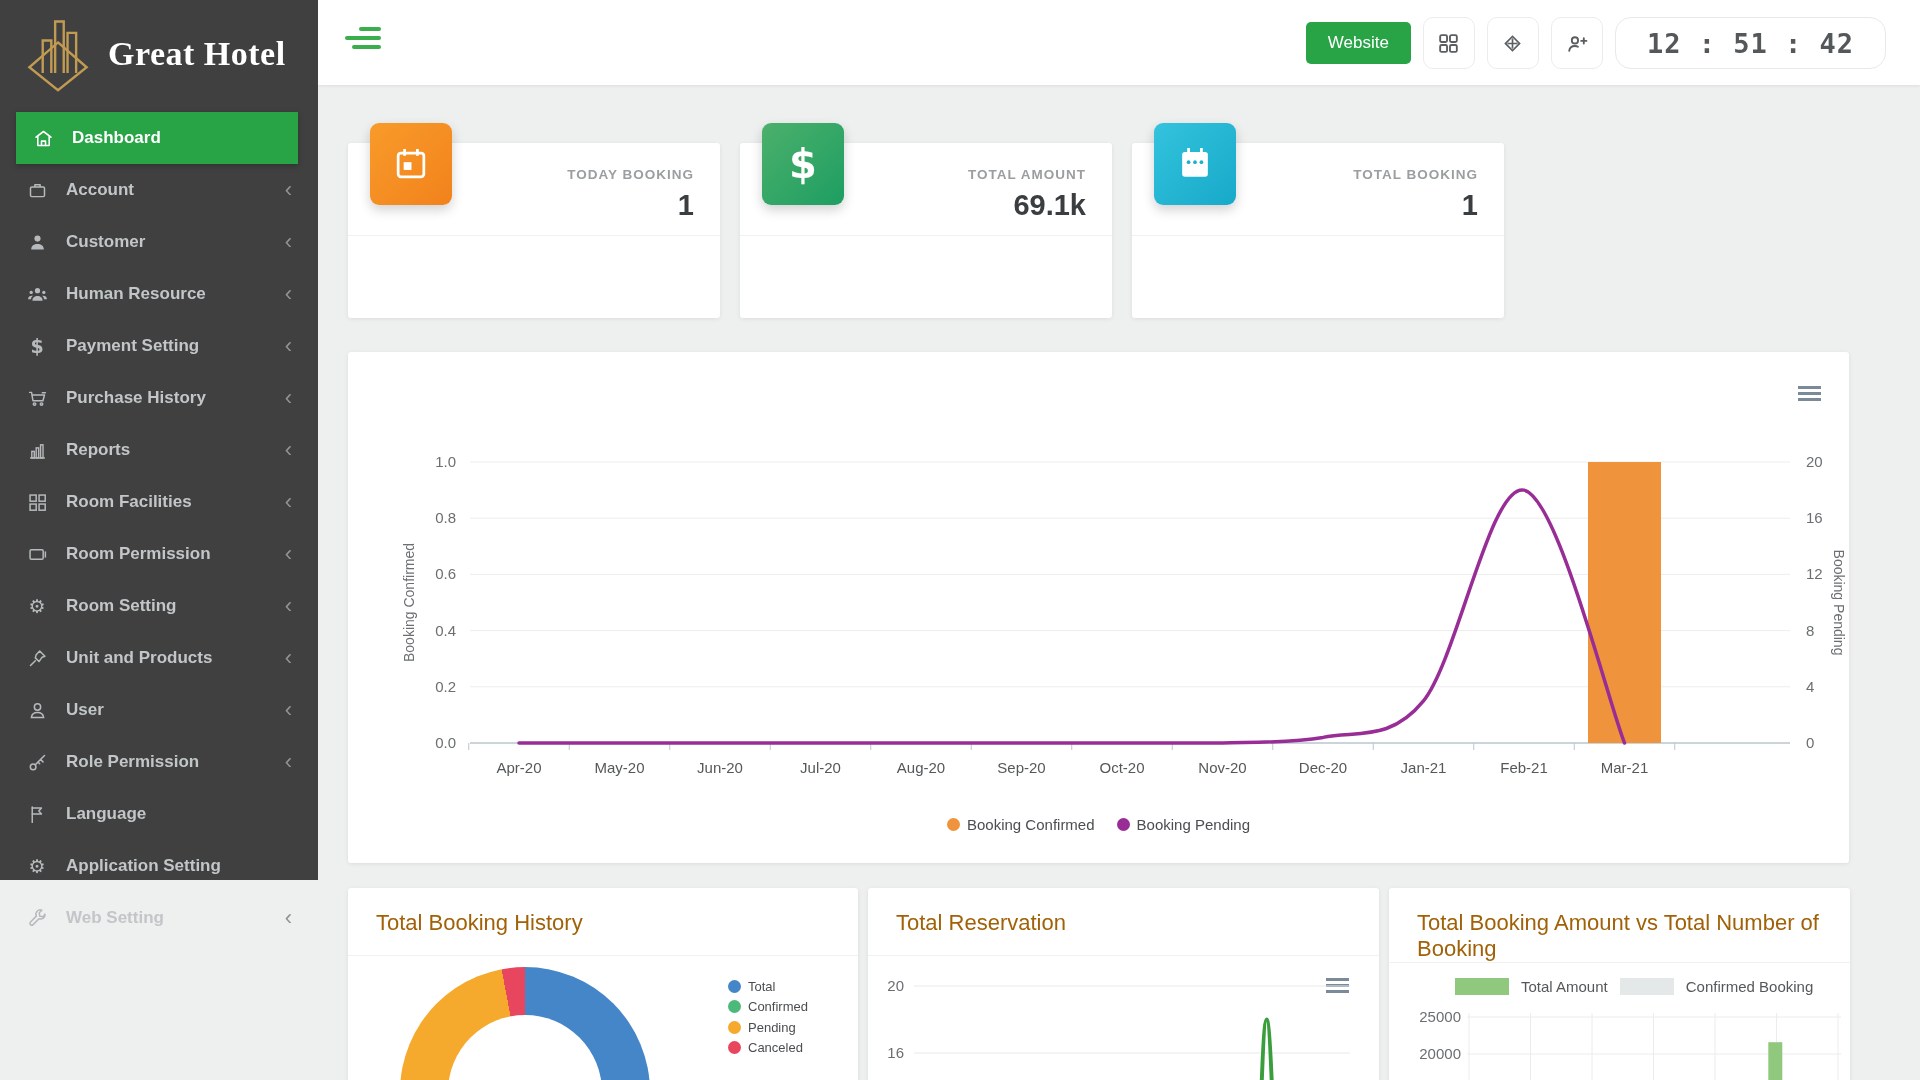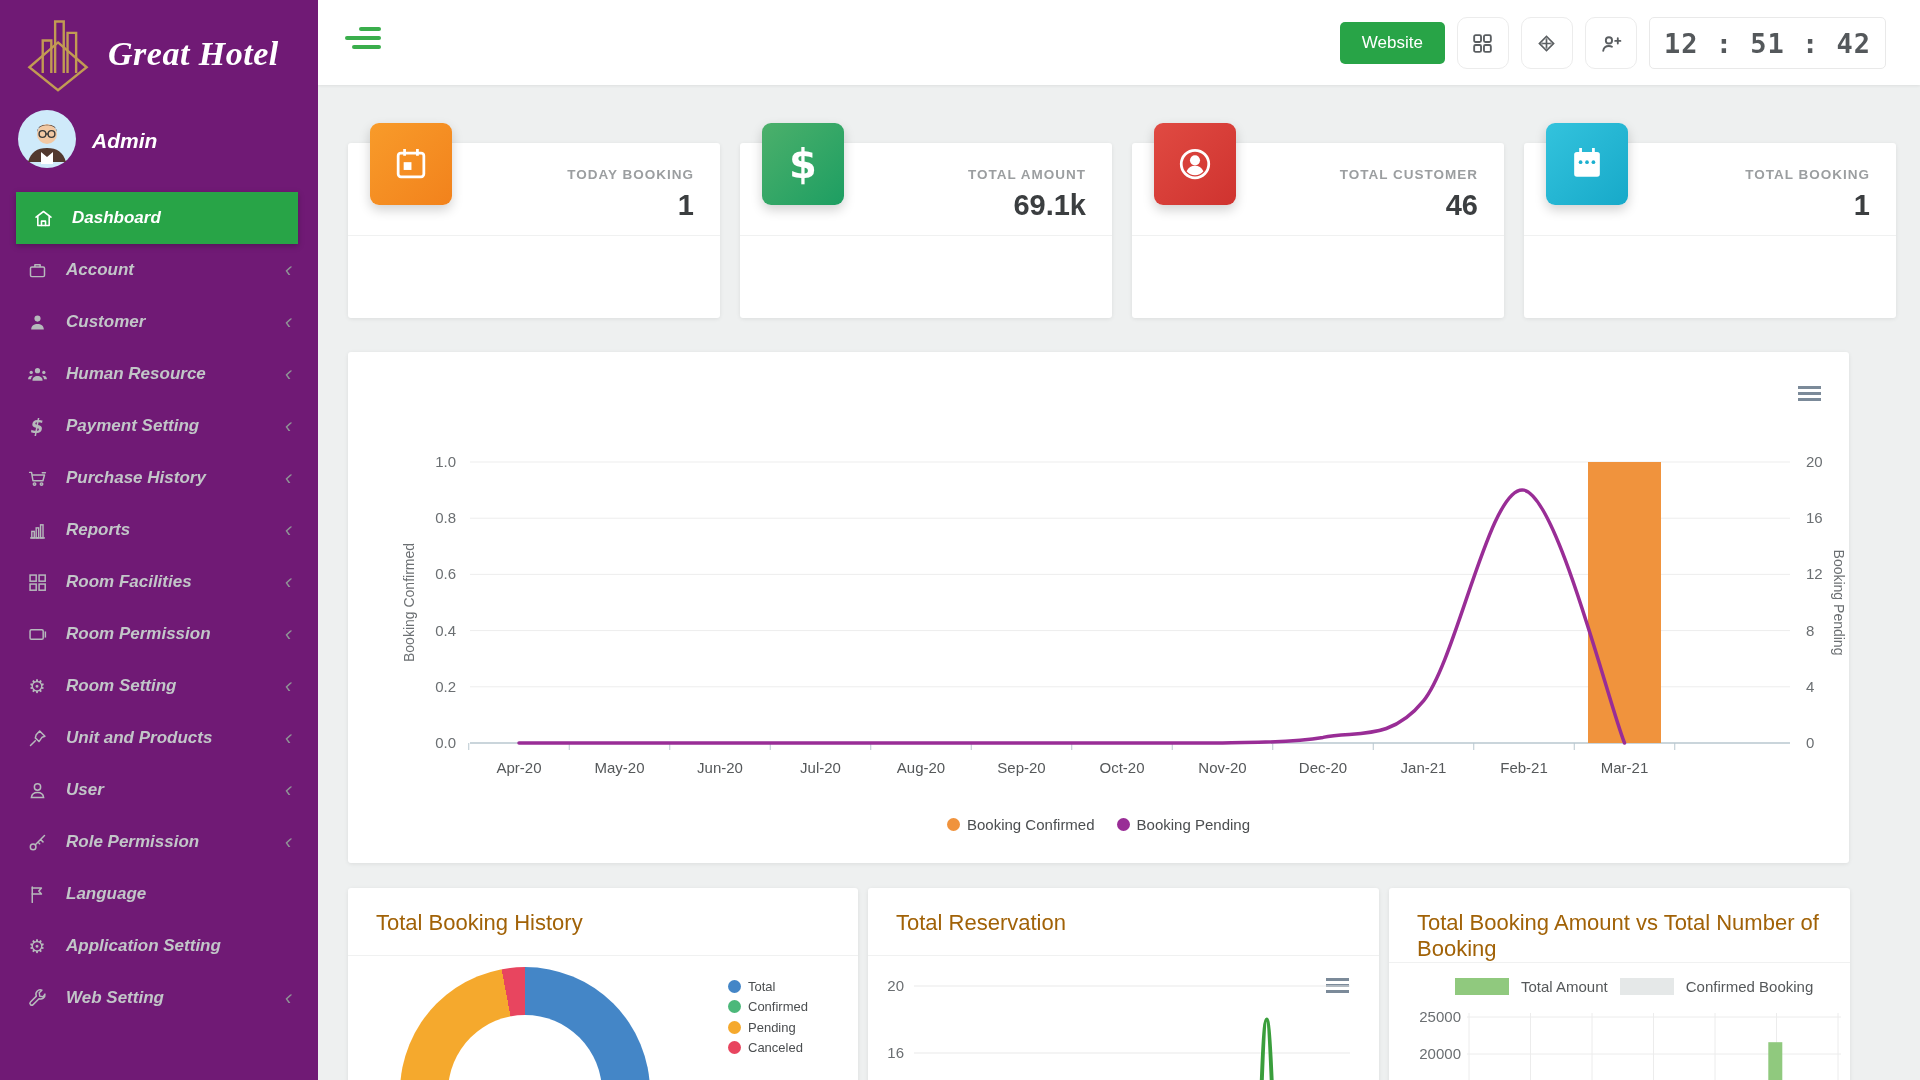--- a/index.html
+++ b/index.html
@@ -1,20 +1,20 @@
 <!DOCTYPE html>
 <html><head>
 <meta charset="utf-8">
 <style>
   * { box-sizing: border-box; margin: 0; padding: 0; }
   html, body { width: 1920px; height: 1080px; overflow: hidden; }
   body { font-family: "Liberation Sans", sans-serif; background: #eef0f0; position: relative; }
 
   
-  .sidebar { position: absolute; left: 0; top: 0; width: 318px; height: 1080px; background: #701a75; z-index: 10; font-style: italic; }
+  .sidebar { position: absolute; left: 0; top: 0; width: 318px; height: 880px; background: #404040; z-index: 10; }
   .brand { display: flex; align-items: center; gap: 14px; padding: 10px 14px 4px 22px; }
   .brand-name { font-family: "Liberation Serif", serif; font-weight: bold; font-size: 34px; color: #ffffff; letter-spacing: .5px; }
   .user-row { display: flex; align-items: center; gap: 16px; padding: 8px 16px 10px 18px; }
   .user-name { font-size: 21px; font-weight: bold; color: #ffffff; }
   .nav { margin-top: 10px; }
   .nav-item { height: 52px; display: flex; align-items: center; gap: 16px; padding: 0 26px 0 24px; font-size: 17px; font-weight: bold; color: #c2c6c8; cursor: pointer; }
   .nav-item.active { background: #28a447; border-radius: 0; margin: 0 20px 0 16px; padding: 0 12px 0 14px; color: #fff; box-shadow: 0 2px 6px rgba(0,0,0,.25); }
   .nav-item.active .nicon { color: #fff; }
   .nicon { width: 26px; display: flex; justify-content: center; align-items: center; color: #b6babc; flex: 0 0 26px; }
   .nicon svg { width: 21px; height: 21px; }
@@ -25,21 +25,21 @@
   .topbar { position: absolute; left: 318px; top: 0; right: 0; height: 85px; background: #ffffff; box-shadow: 0 1px 3px rgba(0,0,0,.07); z-index: 5; }
   .hamburger { position: absolute; left: 27px; top: 27px; width: 40px; height: 32px; cursor: pointer; }
   .hamburger i { display: block; height: 3.5px; border-radius: 2px; background: #3aae4c; margin-bottom: 5.5px; }
   .hamburger i:nth-child(1){ width: 22px; margin-left: 14px; }
   .hamburger i:nth-child(2){ width: 36px; }
   .hamburger i:nth-child(3){ width: 29px; margin-left: 7px; }
   .top-right { position: absolute; right: 34px; top: 17px; display: flex; align-items: center; gap: 12px; }
   .website-btn { background: #28a447; color: #fff; font-size: 17px; border: none; border-radius: 5px; height: 42px; padding: 0 22px; cursor: pointer; font-family: "Liberation Sans", sans-serif; }
   .icon-btn { width: 52px; height: 52px; background: #fff; border: 1px solid #ececec; border-radius: 10px; display: flex; align-items: center; justify-content: center; color: #5a5e61; cursor: pointer; }
   .icon-btn svg { width: 25px; height: 25px; }
-  .clock-box { height: 52px; border: 1px solid #e9e9e9; border-radius: 5px; display: flex; align-items: center; padding: 0 14px; font-family: "DejaVu Sans Mono", monospace; font-weight: bold; font-size: 27px; color: #54585b; letter-spacing: 1px; }
+  .clock-box { height: 52px; border: 1px solid #e9e9e9; border-radius: 16px; display: flex; align-items: center; padding: 0 31px; font-family: "DejaVu Sans Mono", monospace; font-weight: bold; font-size: 27px; color: #54585b; letter-spacing: 1px; }
 
   
   .card { background: #fff; border-radius: 3px; box-shadow: 0 1px 4px rgba(0,0,0,.08); position: absolute; }
   .card-divider { position: absolute; left: 0; right: 0; border-top: 1px solid #f0f1f1; }
 
   
   .stats-row { position: absolute; left: 348px; top: 143px; width: 1800px; display: flex; gap: 20px; }
   .stat-card { position: relative; width: 372px; height: 175px; background: #fff; border-radius: 3px; box-shadow: 0 1px 4px rgba(0,0,0,.08); }
   .stat-icon { position: absolute; left: 22px; top: -20px; width: 82px; height: 82px; border-radius: 9px; display: flex; align-items: center; justify-content: center; box-shadow: 0 5px 12px rgba(0,0,0,.18); color: #fff; }
   .stat-icon svg { width: 44px; height: 44px; }
@@ -82,35 +82,20 @@
       <svg width="72" height="84" viewBox="0 0 72 88" fill="none" stroke="#c29b53" stroke-width="2.5">
         <path d="M36 34 66 60 36 84 6 60Z"></path>
         <path d="M20 66V32h9v34"></path>
         <path d="M33 66V12h9v54"></path>
         <path d="M46 66V24h9v42"></path>
       </svg>
     </span>
     <span class="brand-name">Great Hotel</span>
   </div>
 
-  <div class="user-row">
-    <span>
-      <svg width="58" height="58" viewBox="0 0 58 58">
-        <circle cx="29" cy="29" r="29" fill="#cfeafa"></circle>
-        <path d="M10 52c3-10 9-14 19-14s16 4 19 14z" fill="#52392f"></path>
-        <path d="M23 42l6 5 6-5v12H23z" fill="#ffffff"></path>
-        <circle cx="29" cy="24" r="10" fill="#f2c9a4"></circle>
-        <path d="M19 22c0-9 20-9 20 0l-2-5c-4-3-12-3-16 0z" fill="#3f2c24"></path>
-        <circle cx="24.5" cy="24" r="3.4" fill="none" stroke="#3a3a3a" stroke-width="1.4"></circle>
-        <circle cx="33.5" cy="24" r="3.4" fill="none" stroke="#3a3a3a" stroke-width="1.4"></circle>
-        <path d="M27.9 24h2.2" stroke="#3a3a3a" stroke-width="1.4"></path>
-      </svg>
-    </span>
-    <span class="user-name">Admin</span>
-  </div>
 
   <nav class="nav">
     <div class="nav-item active">
       <span class="nicon">
           <svg viewBox="0 0 24 24" fill="none" stroke="currentColor" stroke-width="1.8" stroke-linecap="round" stroke-linejoin="round">
             <path d="M3.5 10.5 12 4l8.5 6.5"></path>
             <path d="M5.5 9.5V20h13V9.5"></path>
             <path d="M9.7 20v-5h4.6v5"></path>
           </svg>
         </span>
@@ -307,32 +292,20 @@
     <div class="stat-label">TODAY BOOKING</div>
     <div class="stat-value">1</div>
     <div class="card-divider"></div>
   </div>
   <div class="stat-card">
     <div class="stat-icon" style="background: linear-gradient(135deg, rgb(76, 176, 107), rgb(29, 158, 98));">
         <span class="big-glyph">$</span>
       </div>
     <div class="stat-label">TOTAL AMOUNT</div>
     <div class="stat-value">69.1k</div>
-    <div class="card-divider"></div>
-  </div>
-  <div class="stat-card">
-    <div class="stat-icon" style="background: linear-gradient(135deg, rgb(224, 74, 66), rgb(207, 51, 47));">
-      <svg viewBox="0 0 48 48">
-          <circle cx="24" cy="24" r="15" fill="none" stroke="#fff" stroke-width="3"></circle>
-          <circle cx="24" cy="20" r="5.5" fill="#fff"></circle>
-          <path d="M14.8 32c2-4.2 5.2-6 9.2-6s7.2 1.8 9.2 6c-2.4 2.8-5.6 4.4-9.2 4.4S17.2 34.8 14.8 32z" fill="#fff"></path>
-        </svg>
-    </div>
-    <div class="stat-label">TOTAL CUSTOMER</div>
-    <div class="stat-value">46</div>
     <div class="card-divider"></div>
   </div>
   <div class="stat-card">
     <div class="stat-icon" style="background: linear-gradient(135deg, rgb(51, 195, 221), rgb(23, 169, 201));">
       <svg viewBox="0 0 48 48">
           <rect x="10" y="11" width="28" height="27" rx="3" fill="#fff"></rect>
           <path d="M17 6.5V13M31 6.5V13" stroke="#fff" stroke-width="3"></path>
           <circle cx="17" cy="22" r="2" fill="#1bb0cf"></circle>
           <circle cx="24" cy="22" r="2" fill="#1bb0cf"></circle>
           <circle cx="31" cy="22" r="2" fill="#1bb0cf"></circle>

